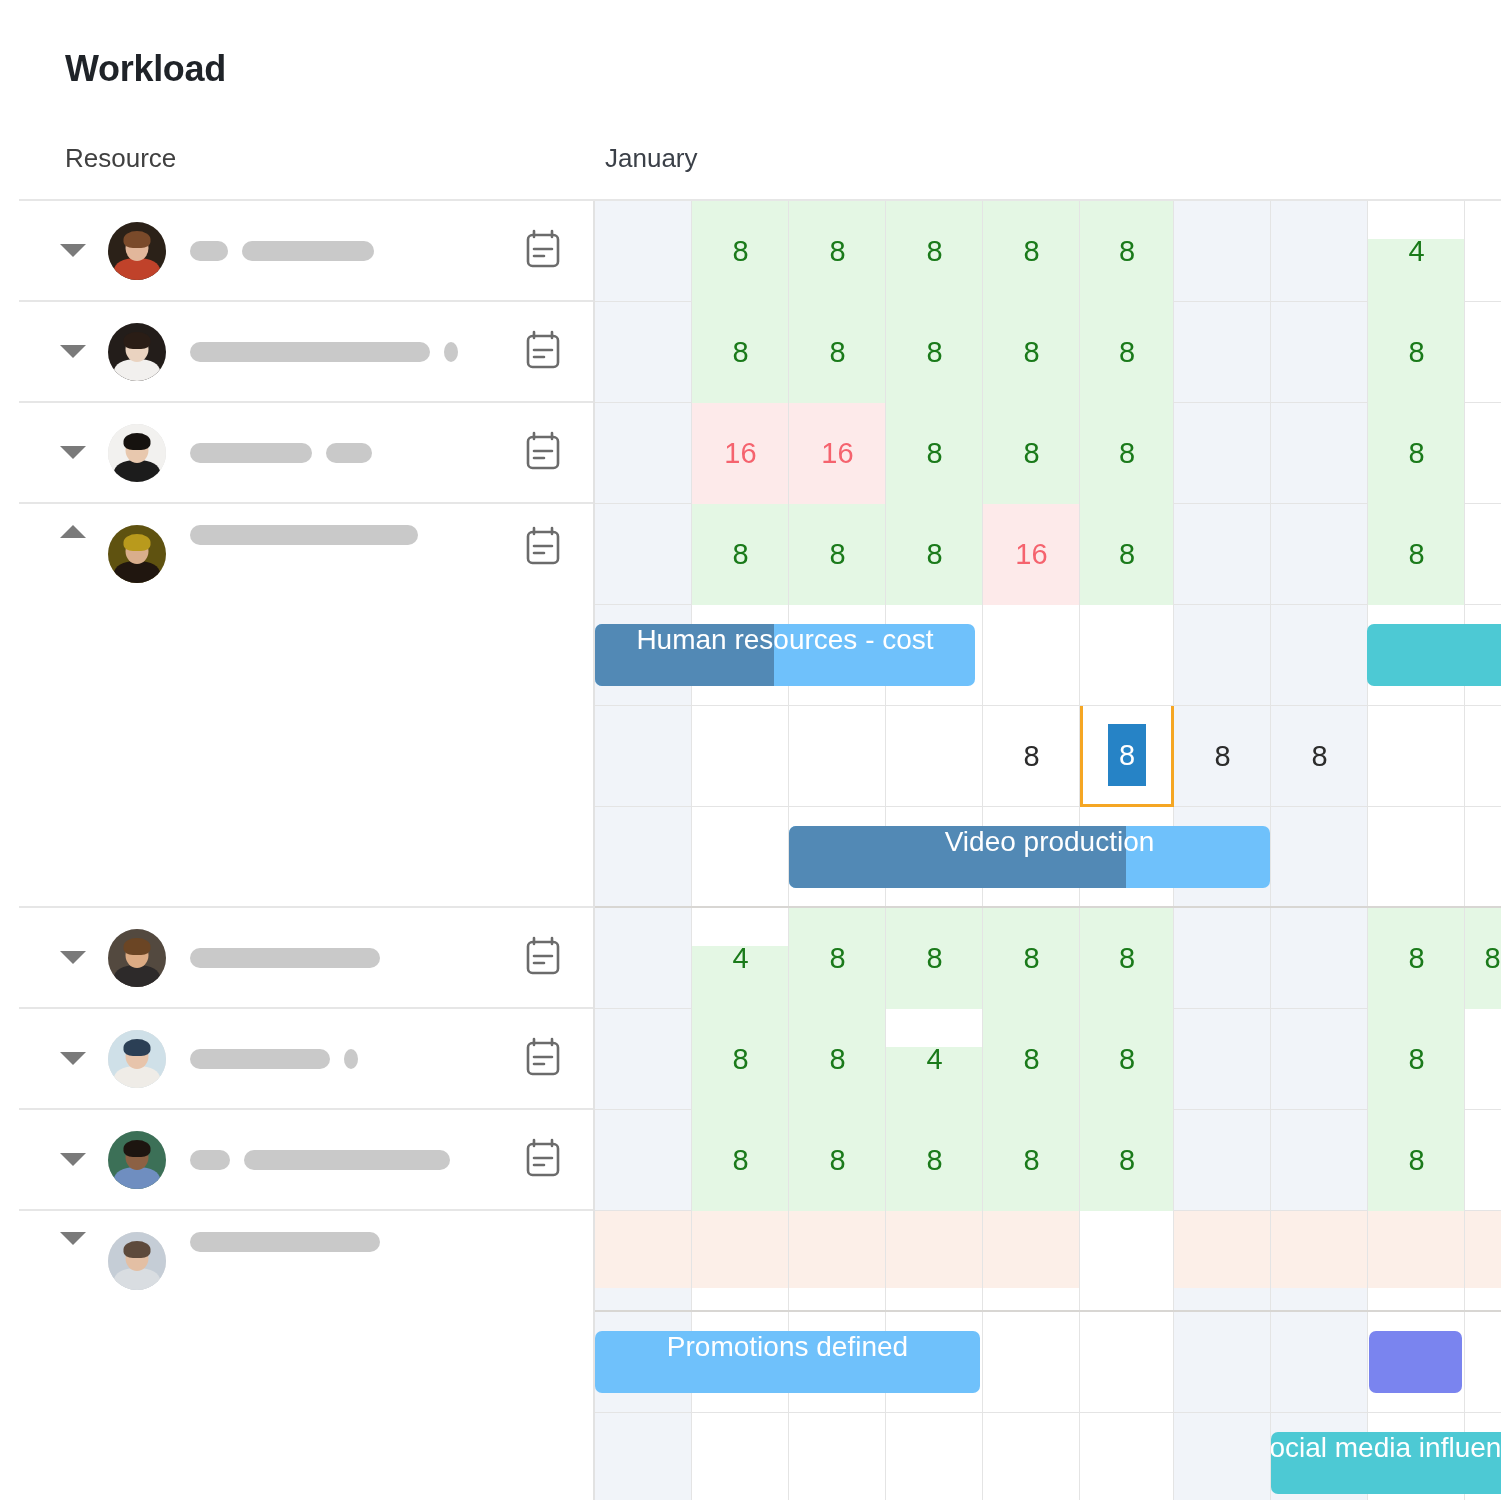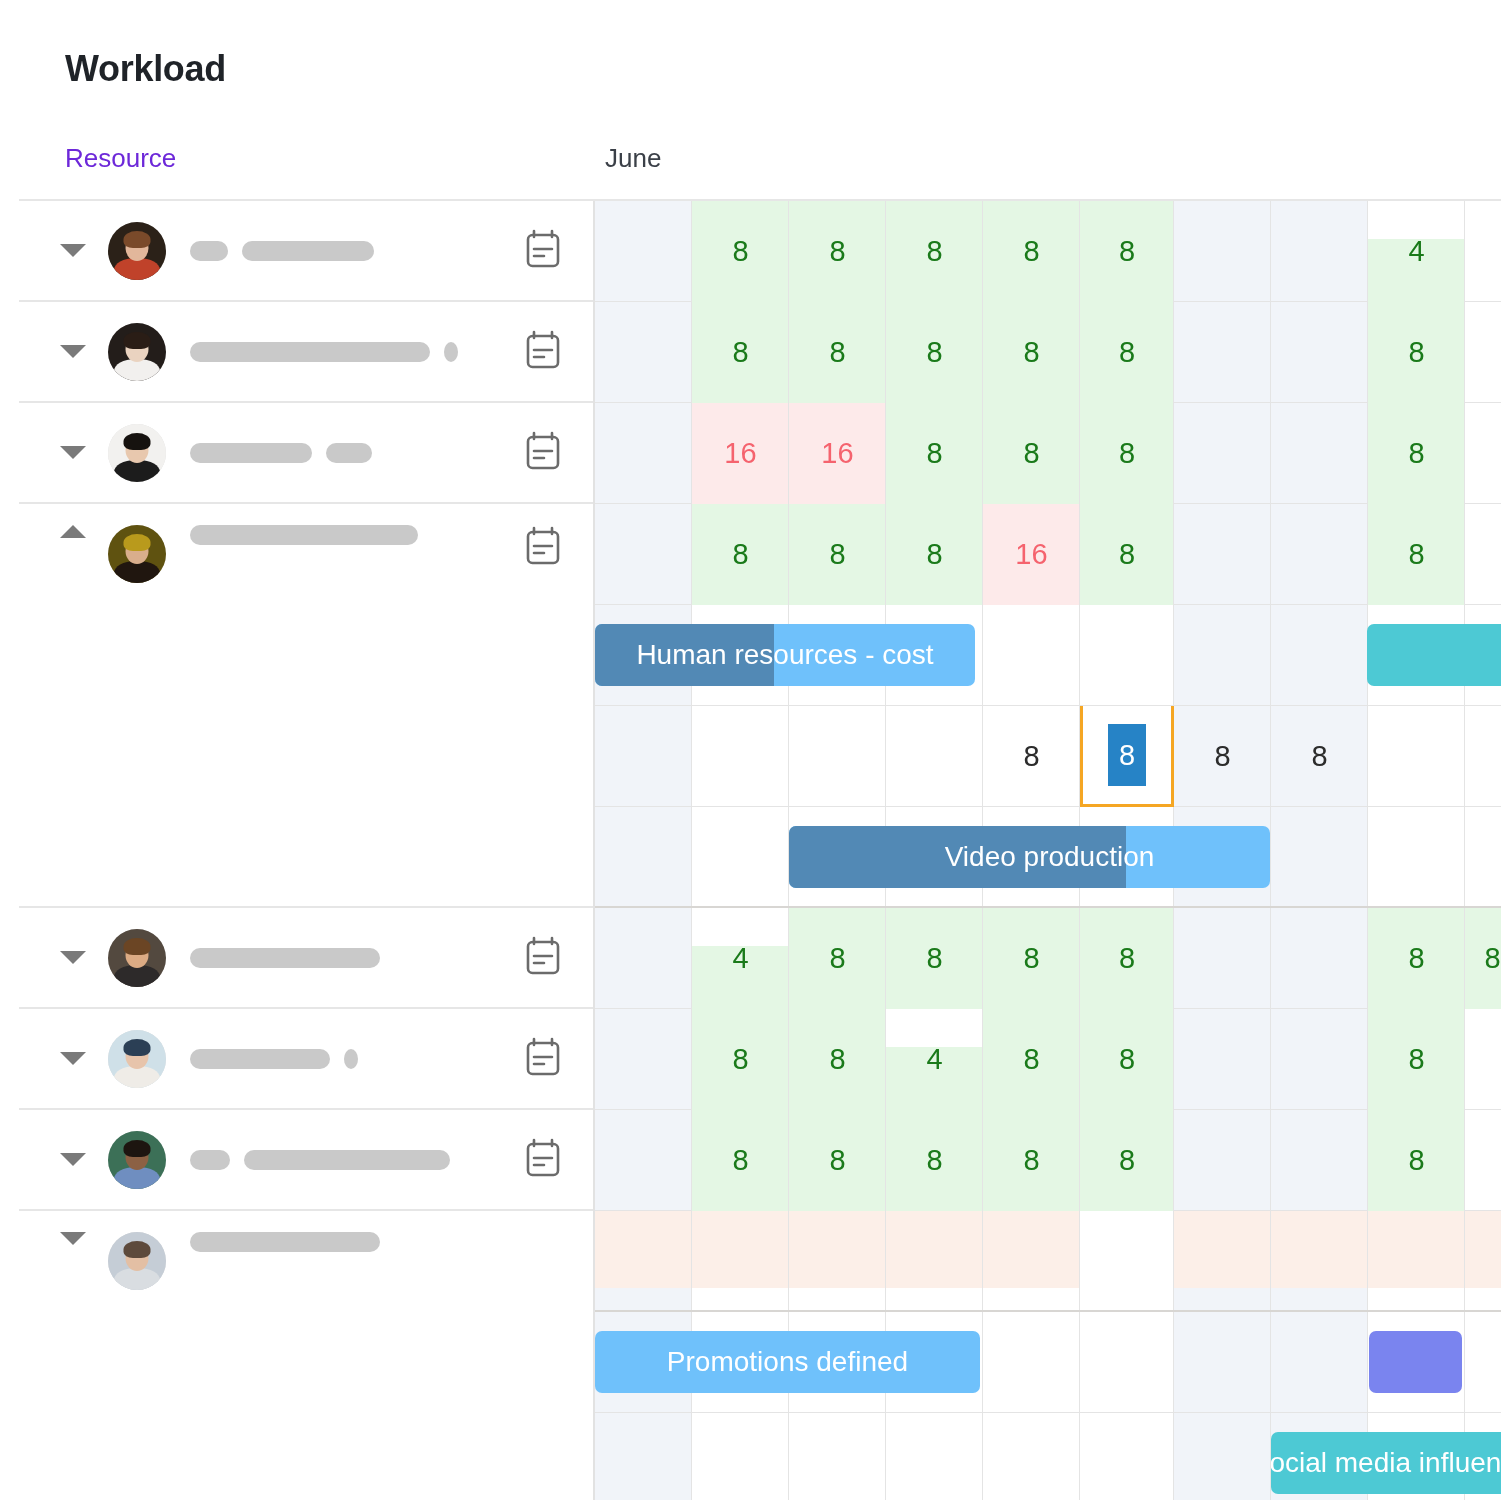--- a/index.html
+++ b/index.html
@@ -19,21 +19,21 @@
   }
 
   
   .page-title {
     position: absolute; left: 46px; top: 48px;
     font-size: 36px; font-weight: bold; color: #1f2328;
     letter-spacing: -0.3px;
   }
   .col-head-resource {
     position: absolute; left: 46px; top: 143px;
-    font-size: 26px; color: #6d28d9; font-weight: 400;
+    font-size: 26px; color: #404040; font-weight: 400;
   }
   .col-head-month {
     position: absolute; left: 586px; top: 143px;
     font-size: 26px; color: #3b4048; font-weight: 400;
   }
   .head-rule {
     position: absolute; left: 0; top: 199px; width: 1501px; height: 2px;
     background: #e6e6e6;
   }
 
@@ -130,37 +130,37 @@
   }
   .sel-chip {
     width: 38px; height: 62px; background: #2683c6;
     display: flex; align-items: center; justify-content: center;
     color: #fff; font-size: 29px;
   }
 
   
   .bar {
     position: absolute; height: 62px; border-radius: 7px;
-    display: flex; align-items: center; justify-content: center;
+    display: flex; justify-content: center;
     overflow: hidden; z-index: 5;
   }
   .bar .prog { position: absolute; left: 0; top: 0; bottom: 0; }
   .bar .lbl {
     position: relative; z-index: 2; color: #ffffff;
     font-size: 28px; white-space: nowrap;
   }
 </style>
 </head>
 <body>
 
 <div id="app">
 
   <div class="page-title">Workload</div>
   <div class="col-head-resource">Resource</div>
-  <div class="col-head-month">June</div>
+  <div class="col-head-month">January</div>
   <div class="head-rule"></div>
 
   <div class="left-panel" id="left-panel">
       <div class="res-row" style="height: 101px;">
         <div class="caret"></div>
         <div class="avatar">
           <div class="a-bg" style="background:#2b2118"></div>
           <div class="a-body" style="bottom:-4px;width:46px;height:26px;background:#c0422a"></div>
           <div class="a-head" style="top:13px;width:23px;height:26px;background:#e2b79b"></div>
           <div class="a-head" style="top:9px;width:27px;height:17px;border-radius:50% 50% 35% 35%;background:#7a4a2a"></div>

